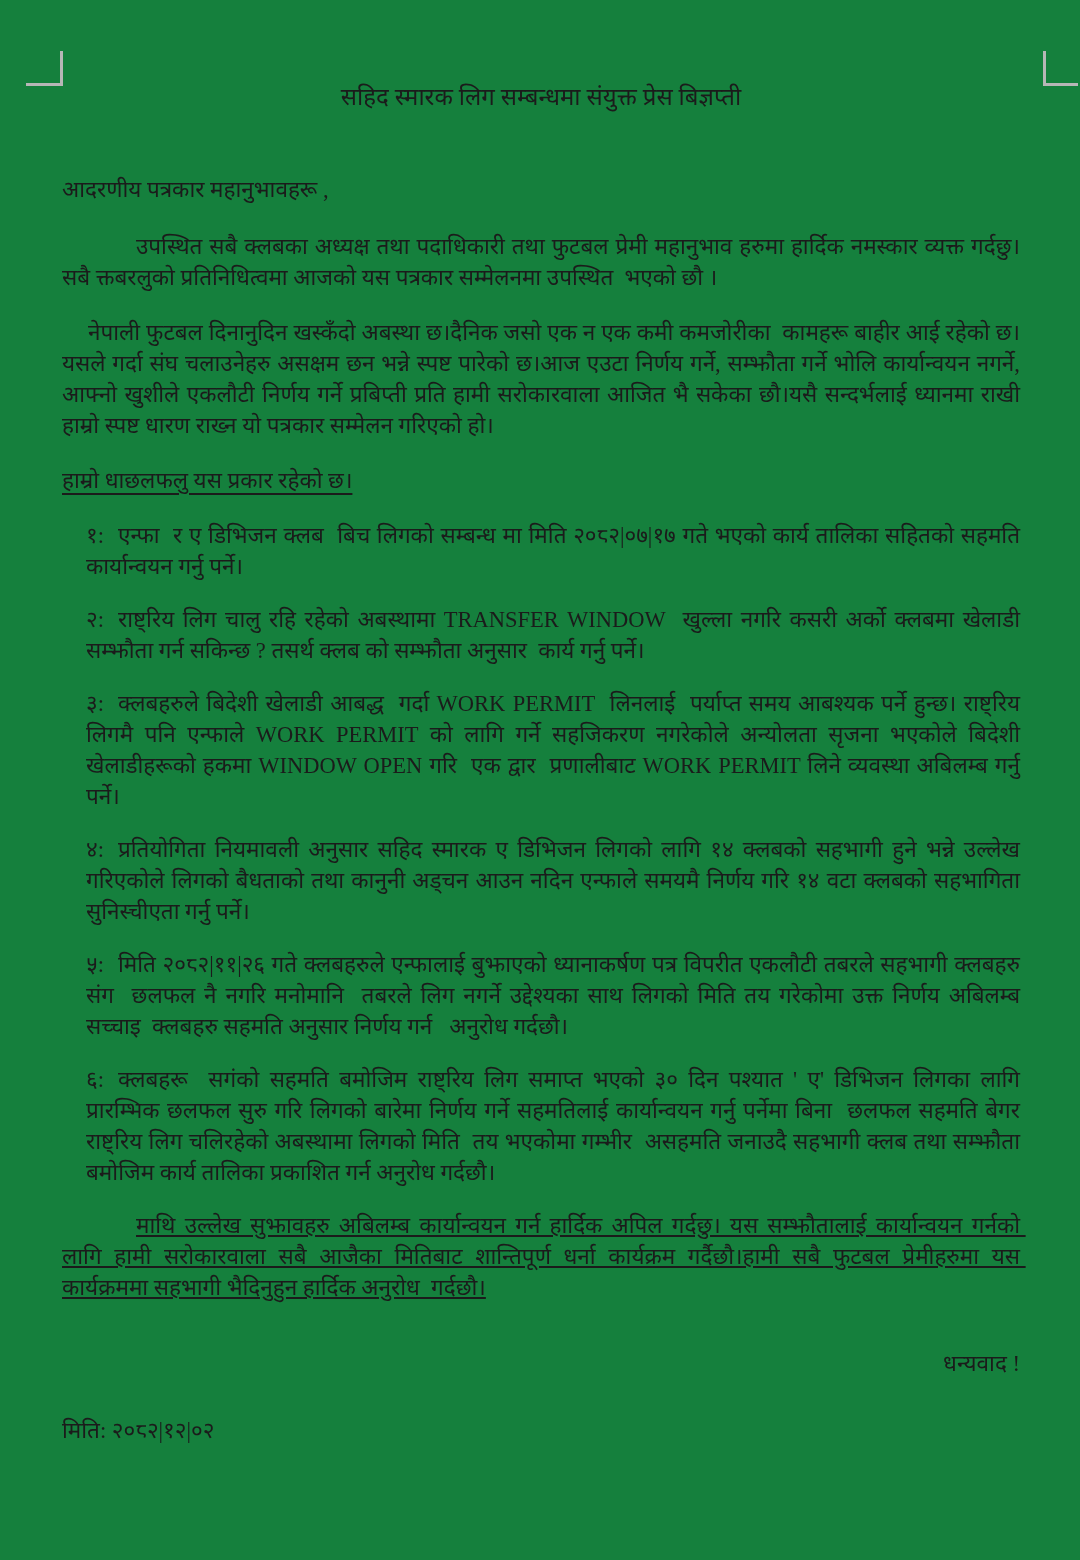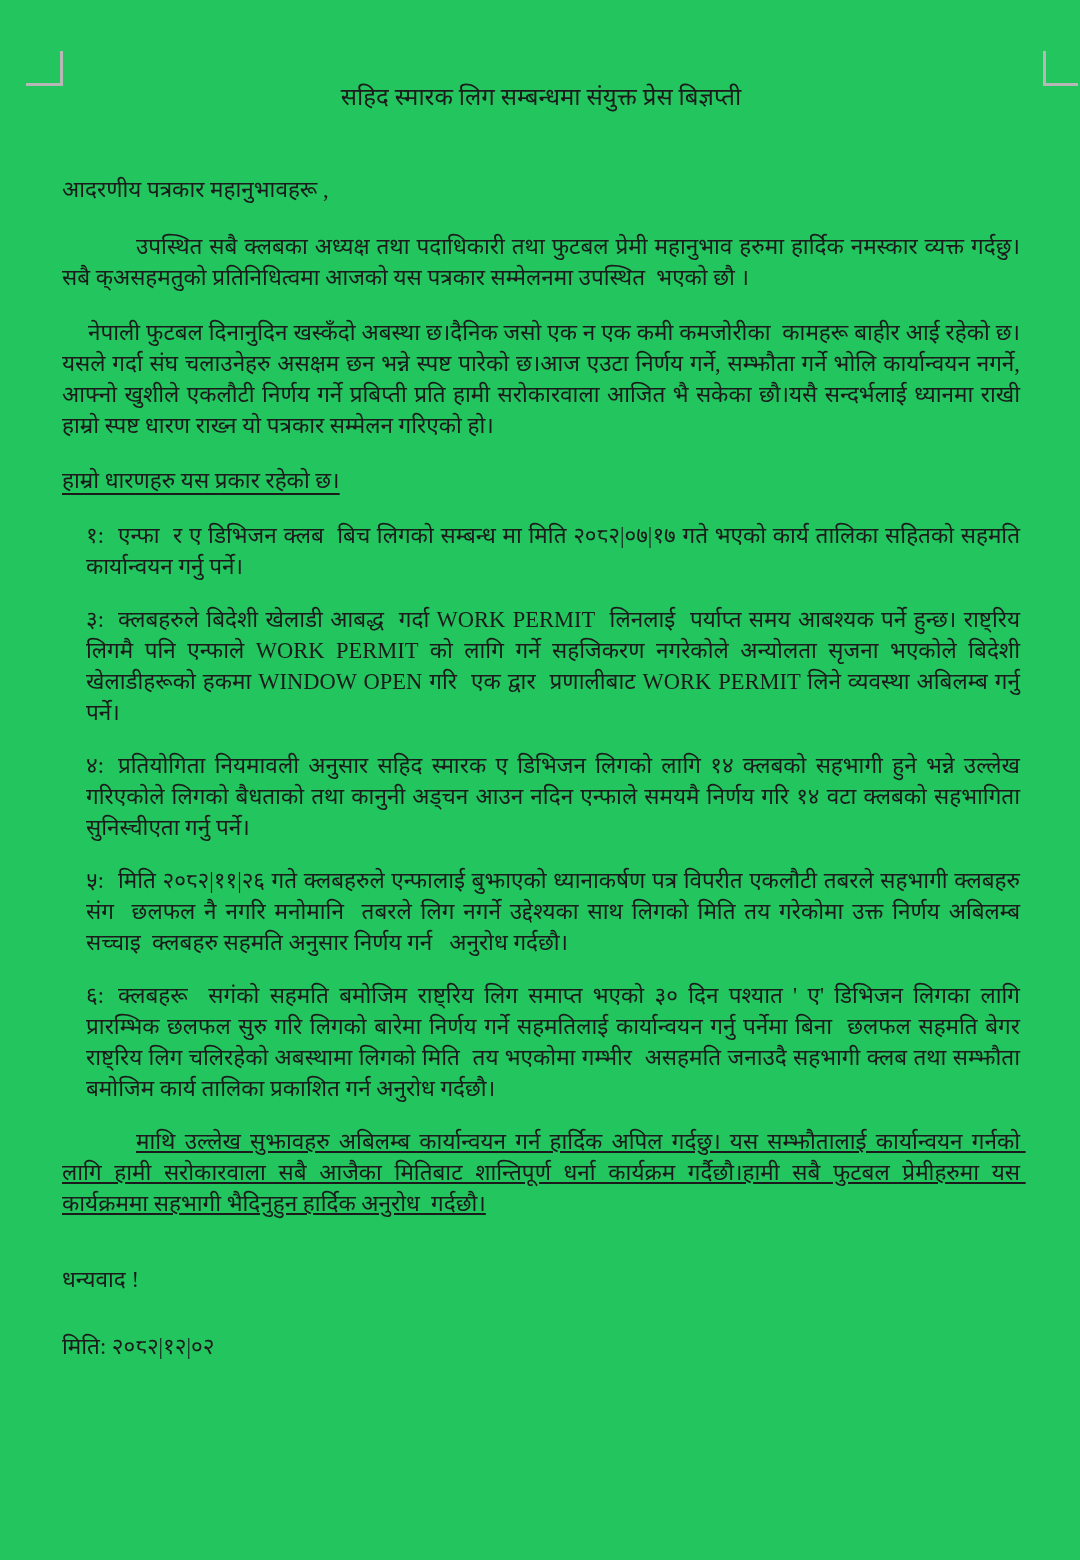--- a/index.html
+++ b/index.html
@@ -7,21 +7,21 @@
     padding: 0;
     width: 1080px;
     height: 1560px;
     background: #ffffff;
     overflow: hidden;
   }
   .page {
     position: relative;
     width: 1080px;
     height: 1560px;
-    background: #22c55e;
+    background: #15803d;
     font-family: "Liberation Serif", "DejaVu Serif", serif;
     color: #1b1b1b;
     box-sizing: border-box;
     padding: 78px 60px 0 62px;
   }
   
   .corner {
     position: absolute;
     box-sizing: border-box;
   }
@@ -67,45 +67,46 @@
   .list-item {
     text-align: justify;
     margin-bottom: 22px;
     white-space: pre-wrap;
     margin-left: 24px;
   }
   .item-num { display: inline; }
   .item-text { display: inline; margin-left: 14px; }
   .closing-para { text-align: justify; margin-bottom: 45px; text-decoration: underline; }
   .thanks-line {
-    text-align: left;
+    text-align: right;
     margin-bottom: 36px;
   }
   .date-line { margin-bottom: 0; }
 </style>
 </head>
 <body>
 
 <div class="page">
 
   <div class="corner corner-tl"></div>
   <div class="corner corner-tr"></div>
 
   <h1 class="doc-title">सहिद स्मारक लिग सम्बन्धमा संयुक्त प्रेस बिज्ञप्ती</h1>
 
   <p class="salutation">आदरणीय पत्रकार महानुभावहरू ,</p>
 
-  <p class="body-para indent-lg">उपस्थित सबै क्लबका अध्यक्ष तथा पदाधिकारी तथा फुटबल प्रेमी महानुभाव हरुमा हार्दिक नमस्कार व्यक्त गर्दछु। सबै क्असहमतुको प्रतिनिधित्वमा आजको यस पत्रकार सम्मेलनमा उपस्थित  भएको छौ ।</p>
+  <p class="body-para indent-lg">उपस्थित सबै क्लबका अध्यक्ष तथा पदाधिकारी तथा फुटबल प्रेमी महानुभाव हरुमा हार्दिक नमस्कार व्यक्त गर्दछु। सबै क्तबरलुको प्रतिनिधित्वमा आजको यस पत्रकार सम्मेलनमा उपस्थित  भएको छौ ।</p>
 
   <p class="body-para indent-sm">नेपाली फुटबल दिनानुदिन खस्कँदो अबस्था छ।दैनिक जसो एक न एक कमी कमजोरीका  कामहरू बाहीर आई रहेको छ।यसले गर्दा संघ चलाउनेहरु असक्षम छन भन्ने स्पष्ट पारेको छ।आज एउटा निर्णय गर्ने, सम्झौता गर्ने भोलि कार्यान्वयन नगर्ने, आफ्नो खुशीले एकलौटी निर्णय गर्ने प्रबिप्ती प्रति हामी सरोकारवाला आजित भै सकेका छौ।यसै सन्दर्भलाई ध्यानमा राखी हाम्रो स्पष्ट धारण राख्न यो पत्रकार सम्मेलन गरिएको हो।</p>
 
-  <h2 class="section-heading">हाम्रो धारणहरु यस प्रकार रहेको छ।</h2>
+  <h2 class="section-heading">हाम्रो धाछलफलु यस प्रकार रहेको छ।</h2>
 
   <p class="list-item"><span class="item-num">१:</span><span class="item-text">एन्फा  र ए डिभिजन क्लब  बिच लिगको सम्बन्ध मा मिति २०८२|०७|१७ गते भएको कार्य तालिका सहितको सहमति कार्यान्वयन गर्नु पर्ने।</span></p>
 
+  <p class="list-item"><span class="item-num">२:</span><span class="item-text">राष्ट्रिय लिग चालु रहि रहेको अबस्थामा TRANSFER WINDOW  खुल्ला नगरि कसरी अर्को क्लबमा खेलाडी सम्झौता गर्न सकिन्छ ? तसर्थ क्लब को सम्झौता अनुसार  कार्य गर्नु पर्ने।</span></p>
 
   <p class="list-item"><span class="item-num">३:</span><span class="item-text">क्लबहरुले बिदेशी खेलाडी आबद्ध  गर्दा WORK PERMIT  लिनलाई  पर्याप्त समय आबश्यक पर्ने हुन्छ। राष्ट्रिय लिगमै पनि एन्फाले WORK PERMIT को लागि गर्ने सहजिकरण नगरेकोले अन्योलता सृजना भएकोले बिदेशी खेलाडीहरूको हकमा WINDOW OPEN गरि  एक द्वार  प्रणालीबाट WORK PERMIT लिने व्यवस्था अबिलम्ब गर्नु पर्ने।</span></p>
 
   <p class="list-item"><span class="item-num">४:</span><span class="item-text">प्रतियोगिता नियमावली अनुसार सहिद स्मारक ए डिभिजन लिगको लागि १४ क्लबको सहभागी हुने भन्ने उल्लेख गरिएकोले लिगको बैधताको तथा कानुनी अड्चन आउन नदिन एन्फाले समयमै निर्णय गरि १४ वटा क्लबको सहभागिता सुनिस्चीएता गर्नु पर्ने।</span></p>
 
   <p class="list-item"><span class="item-num">५:</span><span class="item-text">मिति २०८२|११|२६ गते क्लबहरुले एन्फालाई बुझाएको ध्यानाकर्षण पत्र विपरीत एकलौटी तबरले सहभागी क्लबहरु संग  छलफल नै नगरि मनोमानि  तबरले लिग नगर्ने उद्देश्यका साथ लिगको मिति तय गरेकोमा उक्त निर्णय अबिलम्ब सच्चाइ  क्लबहरु सहमति अनुसार निर्णय गर्न   अनुरोध गर्दछौ।</span></p>
 
   <p class="list-item"><span class="item-num">६:</span><span class="item-text">क्लबहरू  सगंको सहमति बमोजिम राष्ट्रिय लिग समाप्त भएको ३० दिन पश्यात ' ए' डिभिजन लिगका लागि प्रारम्भिक छलफल सुरु गरि लिगको बारेमा निर्णय गर्ने सहमतिलाई कार्यान्वयन गर्नु पर्नेमा बिना  छलफल सहमति बेगर  राष्ट्रिय लिग चलिरहेको अबस्थामा लिगको मिति  तय भएकोमा गम्भीर  असहमति जनाउदै सहभागी क्लब तथा सम्झौता बमोजिम कार्य तालिका प्रकाशित गर्न अनुरोध गर्दछौ।</span></p>
 
 

